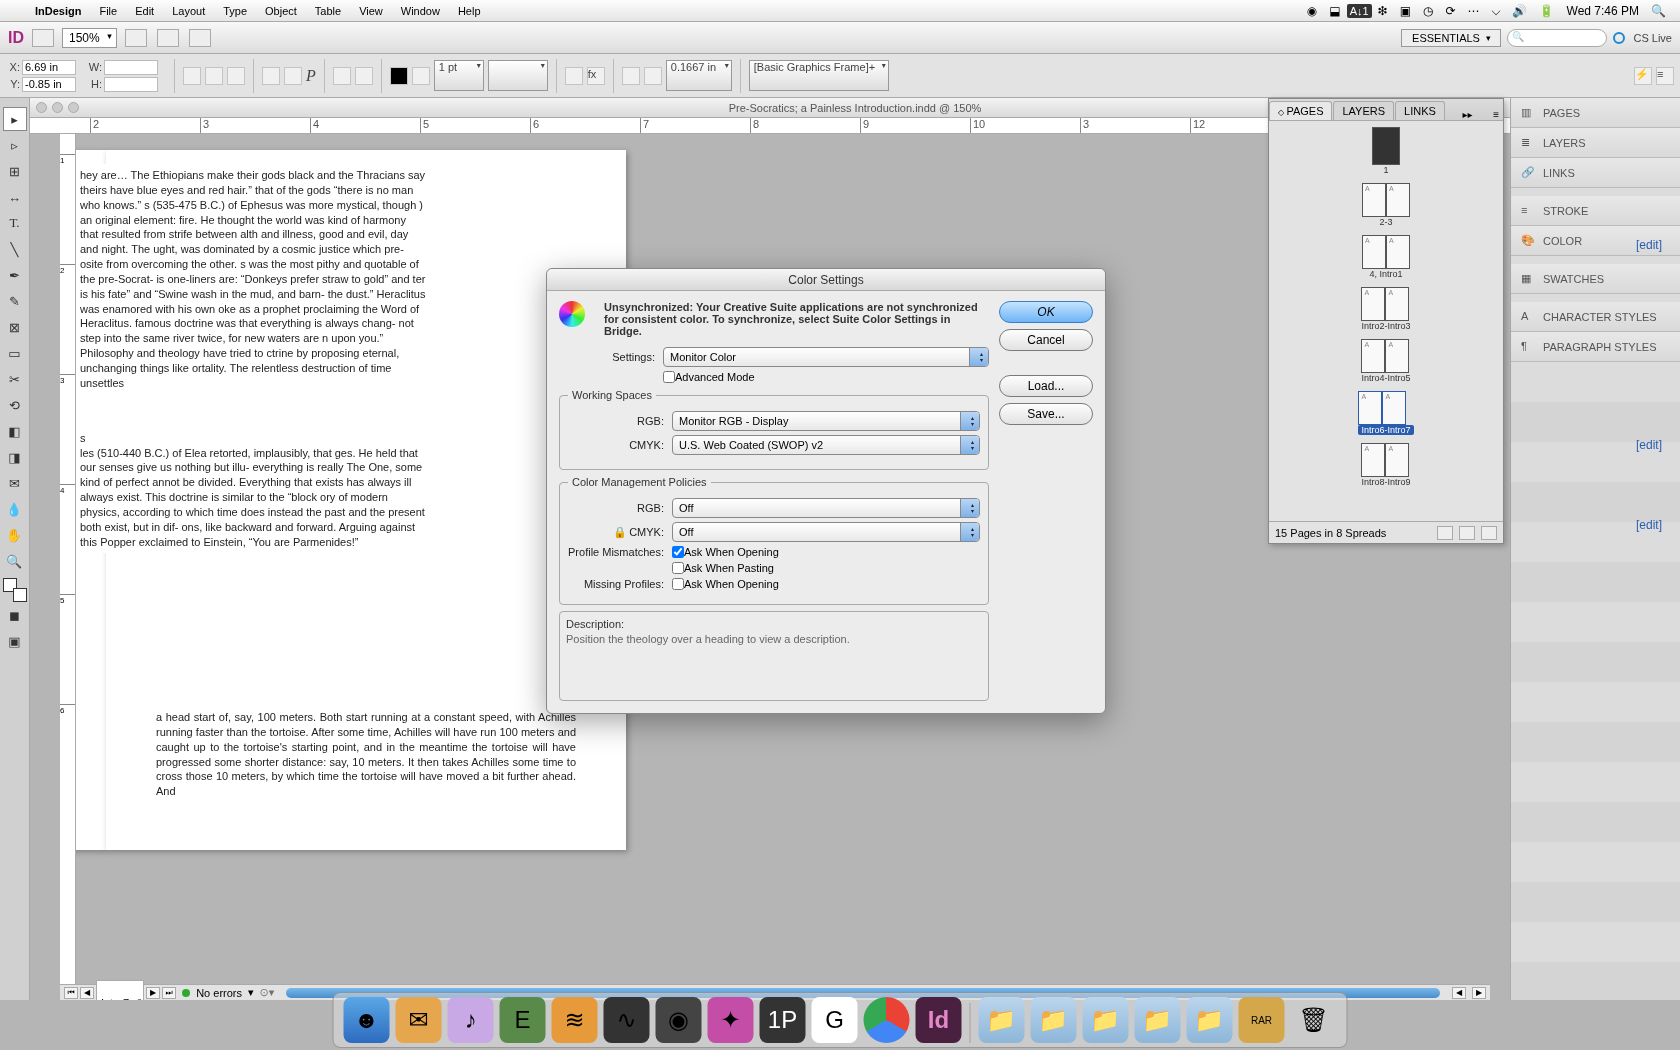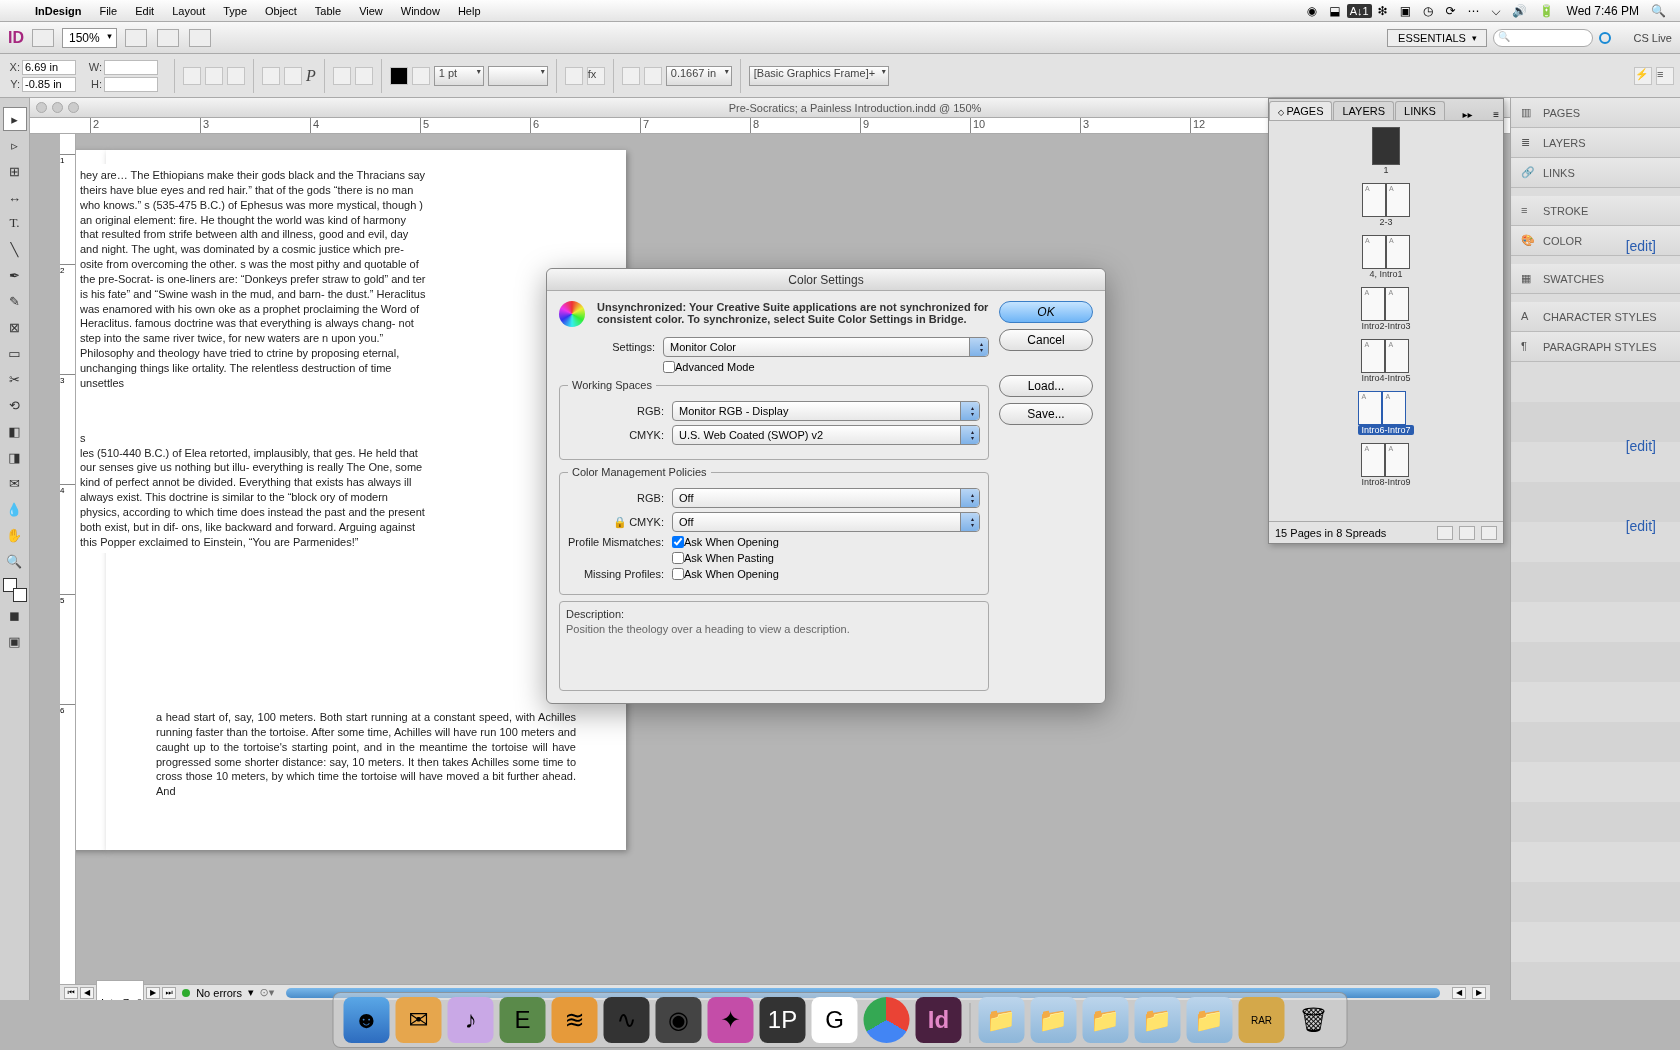--- a/index.html
+++ b/index.html
@@ -15,32 +15,32 @@
 
 .app-row1 { height:32px; background:linear-gradient(#f8f8f8,#ddd); border-bottom:1px solid #aaa; display:flex; align-items:center; padding:0 8px; gap:6px;}
 .app-row1 .id-icon { font-family:Arial; font-weight:bold; color:#a6277f; font-size:16px;}
 .app-row1 .zoom { border:1px solid #999; padding:2px 16px 2px 6px; background:#fff; position:relative; font-size:12px;}
 .app-row1 .zoom::after{content:"▾"; position:absolute; right:4px; font-size:9px;}
 .app-row1 .smallbtn { width:22px; height:18px; border:1px solid #aaa; background:#eee; margin:0 2px;}
 .app-row1 .workspace { border:1px solid #999; padding:2px 10px; background:#eee; font-size:11px; display:flex; align-items:center; gap:4px;}
 .app-row1 .workspace::after{content:"▾"; font-size:9px; margin-left:2px;}
 .app-row1 .searchbox { width:100px; height:18px; border:1px solid #aaa; border-radius:9px; background:#fff; padding:0 8px 0 18px; position:relative;}
 .app-row1 .searchbox::before{content:"🔍"; position:absolute; left:4px; top:1px; font-size:10px; opacity:.5;}
-.app-row1 .cslive { display:flex; align-items:center; gap:22px; font-size:11px; color:#444;}
+.app-row1 .cslive { display:flex; align-items:center; gap:8px; font-size:11px; color:#444;}
 .app-row1 .cslive .dot{width:12px;height:12px;border:2px solid #1a8ad4;border-radius:50%;}
 
 
 .control-bar { height:44px; background:#e3e3e3; border-bottom:1px solid #aaa; display:flex; padding:2px 6px; font-size:10px; color:#444; gap:4px; align-items:center; overflow:hidden;}
 .control-bar .coord-block{display:flex; flex-direction:column; gap:2px; margin-right:8px;}
 .control-bar .coord-row{display:flex; align-items:center; gap:2px;}
 .control-bar .coord-label{width:14px; text-align:right;}
 .control-bar .coord-val{width:54px; border:1px solid #bbb; background:#fff; padding:1px 2px; height:15px;}
 .control-bar .divider{width:1px; height:34px; background:#bbb; margin:0 4px;}
 .control-bar .ico{width:18px; height:18px; border:1px solid #c4c4c4; background:#f0f0f0; display:inline-block;}
-.control-bar .dropdown{height:20px; border:1px solid #999; background:linear-gradient(#fff,#ddd); padding:0 12px 0 4px; position:relative;}
+.control-bar .dropdown{height:31px; border:1px solid #999; background:linear-gradient(#fff,#ddd); padding:0 12px 0 4px; position:relative;}
 .control-bar .dropdown::after{content:"▾"; position:absolute; right:2px; font-size:8px;}
 
 
 .doc-area { position:absolute; left:0; top:98px; right:0; bottom:50px; display:flex; }
 .tool-column { width:30px; background:#d0d0d0; border-right:1px solid #aaa; display:flex; flex-direction:column; align-items:center; padding-top:8px;}
 .tool-column .tool{width:24px; height:24px; margin:1px 0; border:1px solid transparent; display:flex; align-items:center; justify-content:center; font-size:13px; color:#333;}
 .tool-column .tool.sel{background:#fff; border-color:#888;}
 .tool-column .swatches{margin-top:4px; position:relative; width:24px; height:24px;}
 .tool-column .swatches .fg{position:absolute; width:14px;height:14px; background:#fff; border:1px solid #333; top:0; left:0;}
 .tool-column .swatches .bg{position:absolute; width:14px;height:14px; background:#fff; border:1px solid #333; bottom:0; right:0;}
@@ -67,21 +67,21 @@
 .status-bar .pagename{border:1px solid #aaa; background:#ffffff; padding:16px 14px 0 4px; height:26px; position:relative;}
 .status-bar .pagename::after{content:"▾"; position:absolute; right:2px; font-size:7px;}
 .status-bar .dot-green{width:8px;height:8px;border-radius:50%;background:#2eab2e;}
 .status-bar .hscroll{flex:1; height:10px; background:linear-gradient(#7ab8ea,#4a8dca); border-radius:5px; margin:0 6px;}
 
 
 .panel-column{ position:absolute; right:0; top:98px; width:170px; bottom:50px; background:#dcdcdc; border-left:1px solid #aaa; display:flex; flex-direction:column;}
 .panel-tab{height:30px; border-bottom:1px solid #bbb; display:flex; align-items:center; padding:0 10px; gap:8px; font-size:11px; color:#555; background:linear-gradient(#e8e8e8,#d9d9d9);}
 .panel-tab .picon{width:14px; height:14px; display:inline-block;}
 .panel-spacer{flex:1; background:repeating-linear-gradient(#dcdcdc,#dcdcdc 40px,#d4d4d4 40px,#d4d4d4 80px);}
-.panel-column .edit-link{position:absolute; right:24px; color:#2a5db0; font-size:14px;}
+.panel-column .edit-link{position:absolute; right:18px; color:#2a5db0; font-size:12px;}
 
 
 .pages-panel{position:absolute; right:176px; top:98px; width:236px; background:#e3e3e3; border:1px solid #888; box-shadow:2px 2px 6px rgba(0,0,0,.25);}
 .pages-panel .tabs{height:22px; display:flex; align-items:flex-end; background:linear-gradient(#dcdcdc,#cfcfcf); border-bottom:1px solid #aaa; font-size:10px;}
 .pages-panel .tabs .t{padding:3px 8px; border:1px solid #aaa; border-bottom:none; background:#d6d6d6; margin-right:1px; border-radius:3px 3px 0 0;}
 .pages-panel .tabs .t.active{background:#e8e8e8;}
 .pages-panel .tabs .ctrl{margin-left:auto; padding:0 4px; font-size:10px;}
 .pages-panel .masters{padding:4px 6px; font-size:10px; border-bottom:1px solid #aaa;}
 .pages-panel .masters .mrow{display:flex; justify-content:space-between; align-items:center; height:24px;}
 .pages-panel .masters .mthumb{display:flex; gap:1px;}
@@ -98,21 +98,21 @@
 .pages-panel .footer .fbtn{width:16px;height:14px;border:1px solid #aaa;background:#eee;}
 
 
 .dialog{position:absolute; left:546px; top:268px; width:560px; background:#ececec; border:1px solid #888; border-radius:6px; box-shadow:0 8px 30px rgba(0,0,0,.35);}
 .dialog .titlebar{height:22px; background:linear-gradient(#f6f6f6,#d8d8d8); border-bottom:1px solid #aaa; border-radius:6px 6px 0 0; display:flex; align-items:center; justify-content:center; font-size:12px; color:#333;}
 .dialog .body{padding:10px 12px 12px 12px; display:flex; gap:10px;}
 .dialog .main-col{flex:1;}
 .dialog .btn-col{width:94px; display:flex; flex-direction:column; gap:6px;}
 .dialog .aqua-btn{height:22px; border:1px solid #7a7a7a; border-radius:11px; background:linear-gradient(#fdfdfd,#e2e2e2); font-size:12px; display:flex; align-items:center; justify-content:center; cursor:default;}
 .dialog .aqua-btn.default{background:linear-gradient(#c5e4ff,#6eb4f6); border-color:#3a7ec6; font-weight:500;font-style:italic;}
-.dialog .warn-row{display:flex; gap:12px; align-items:flex-start; margin-bottom:10px;}
+.dialog .warn-row{display:flex; gap:19px; align-items:flex-start; margin-bottom:10px;}
 .dialog .warn-row .wicon{width:26px;height:26px;border-radius:50%; background:conic-gradient(#e33,#ee3,#3e3,#3ee,#33e,#e3e,#e33); position:relative; flex-shrink:0;}
 .dialog .warn-row .wtext{font-size:11px; color:#333; font-weight:bold;}
 .dialog .form-row{display:flex; align-items:center; margin:4px 0;}
 .dialog .form-row .lab{width:104px; text-align:right; padding-right:8px; font-size:11px; color:#222;}
 .dialog .form-row .sel{flex:1; height:20px; border:1px solid #888; border-radius:4px; background:linear-gradient(#fff,#e8e8e8); padding:0 22px 0 6px; position:relative; font-size:11px; display:flex; align-items:center;}
 .dialog .form-row .sel::after{content:""; position:absolute; right:0; top:0; bottom:0; width:18px; background:linear-gradient(#b9d6f5,#7fb2e8); border-left:1px solid #888; border-radius:0 4px 4px 0;}
 .dialog .form-row .sel::before{content:"▴\A▾"; white-space:pre; position:absolute; right:5px; font-size:6px; line-height:6px; z-index:1; color:#223;}
 .dialog .form-row .chk{display:flex; align-items:center; font-size:11px;}
 .dialog .form-row .chk input{width:12px;height:12px;}
 .dialog fieldset{border:1px solid #aaa; border-radius:4px; padding:6px 8px 10px 8px; margin:6px 0;}

